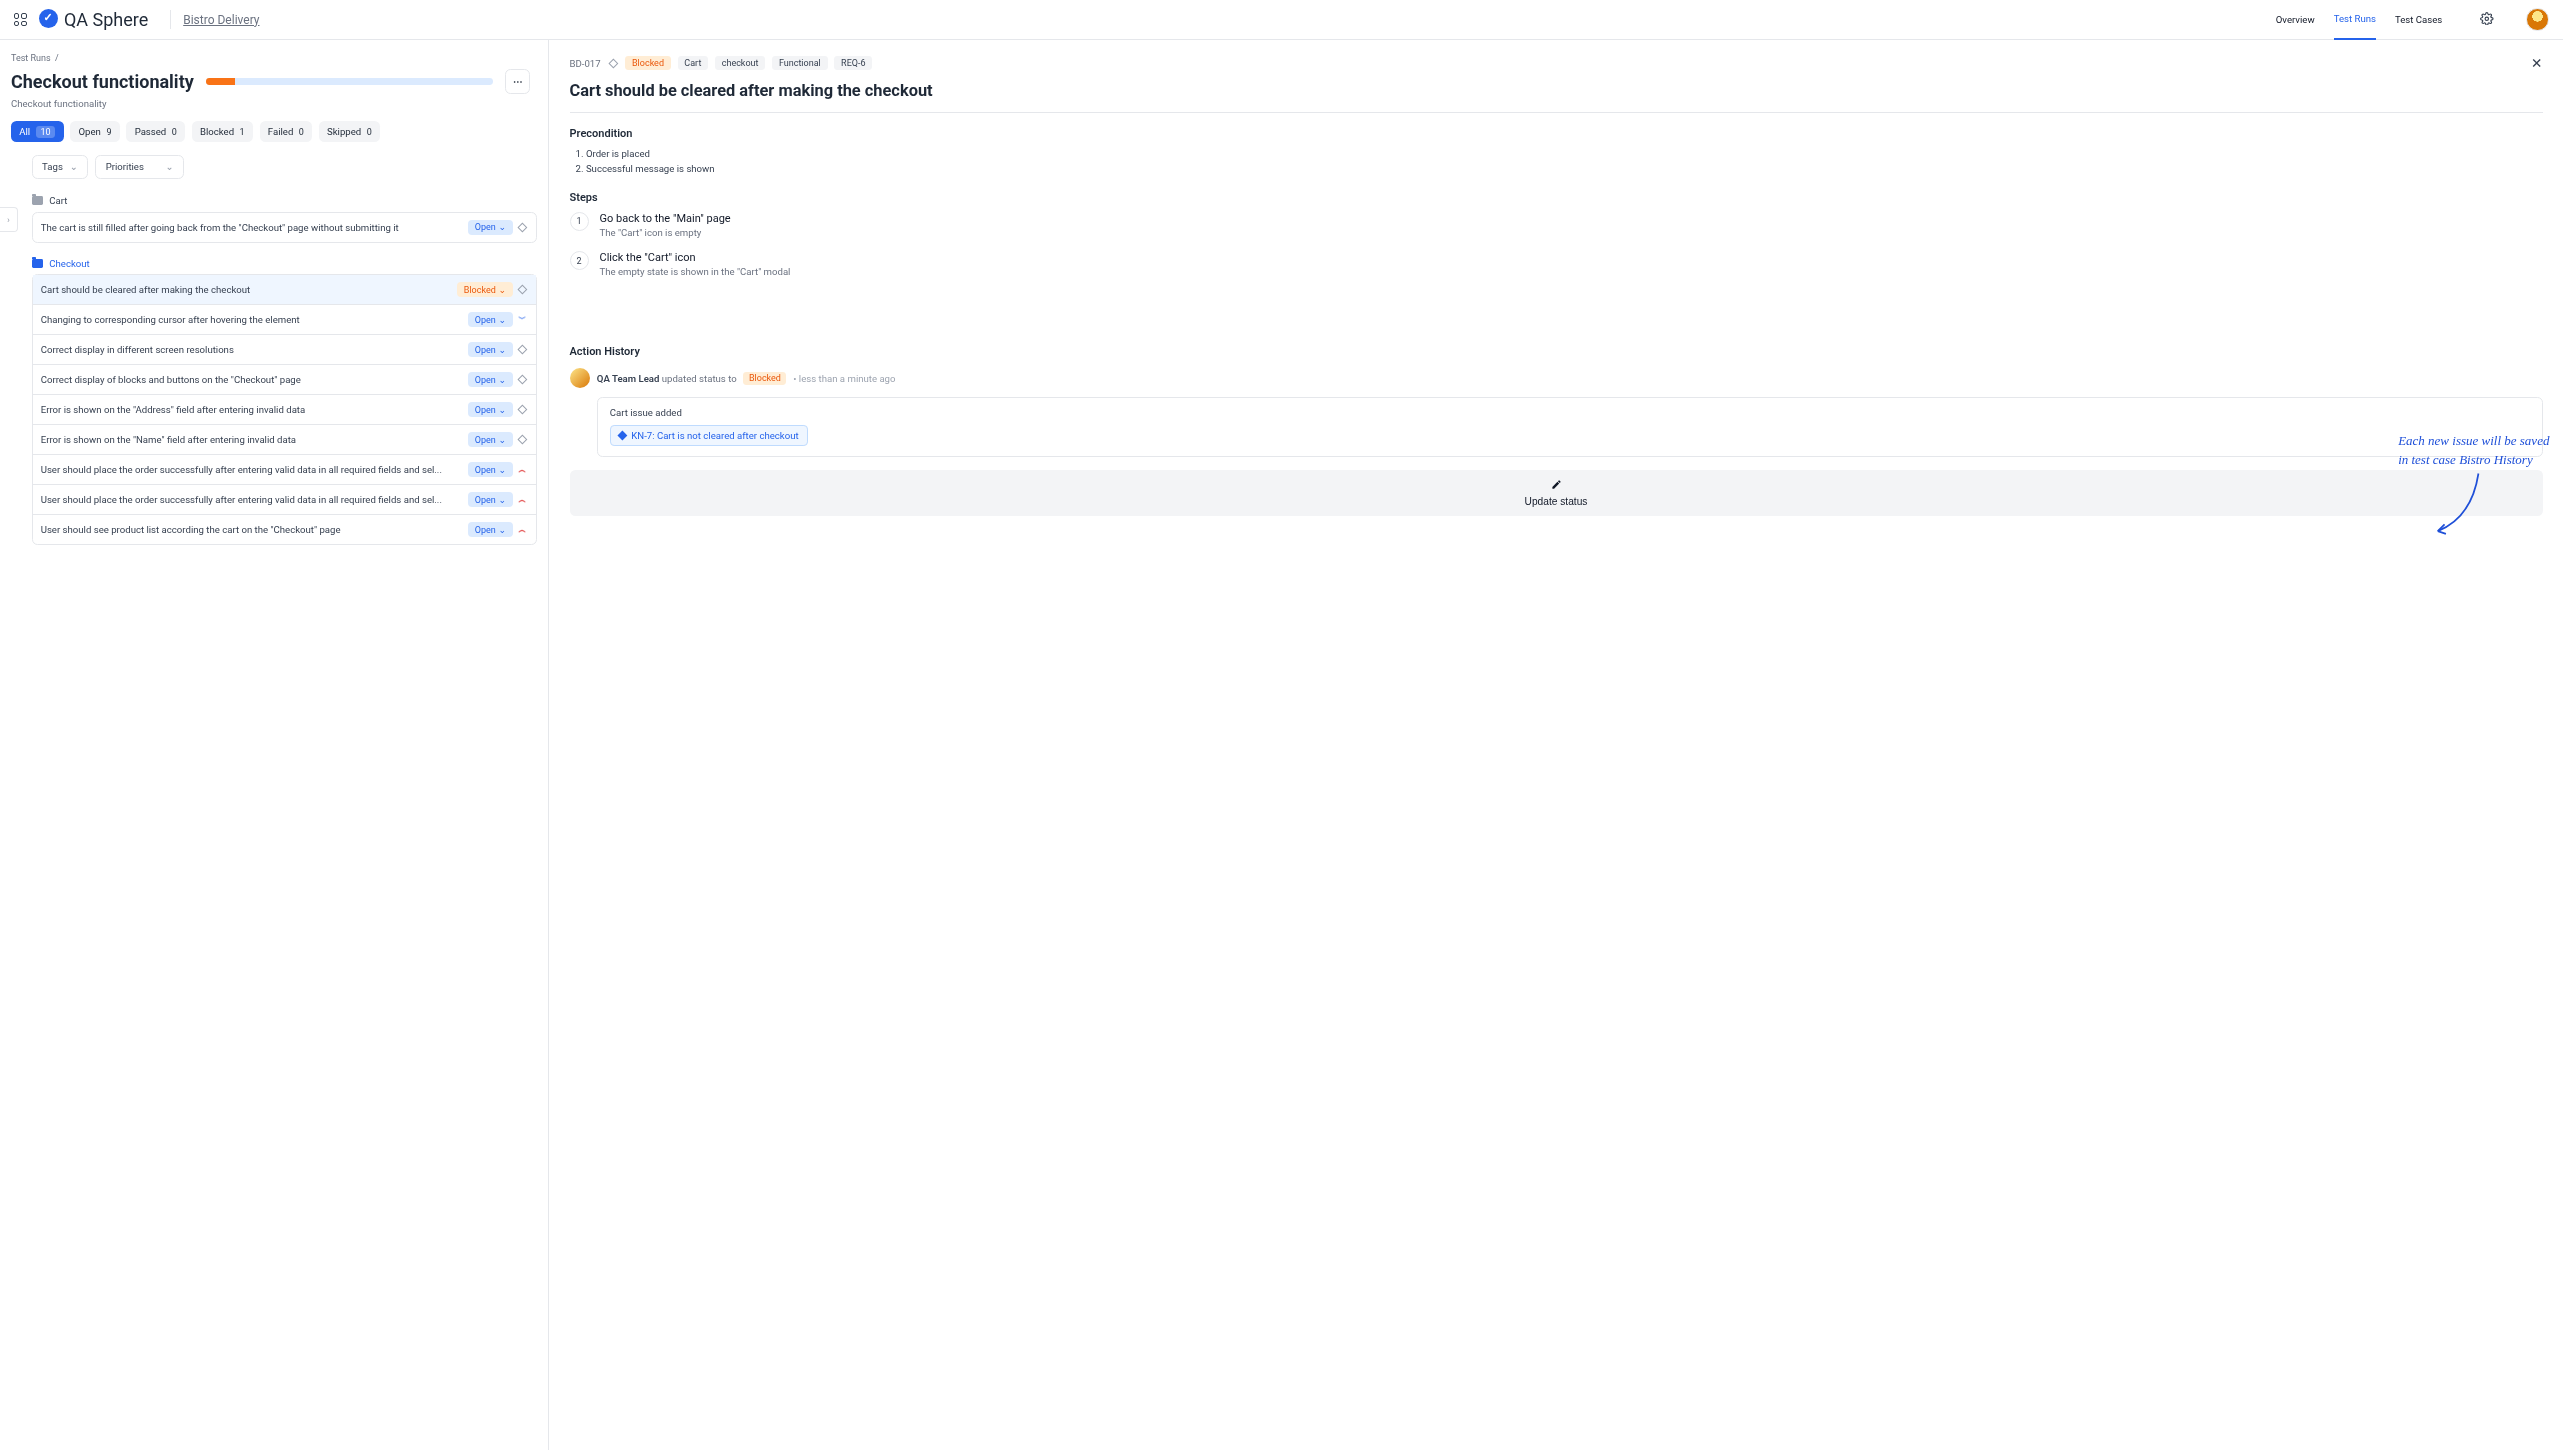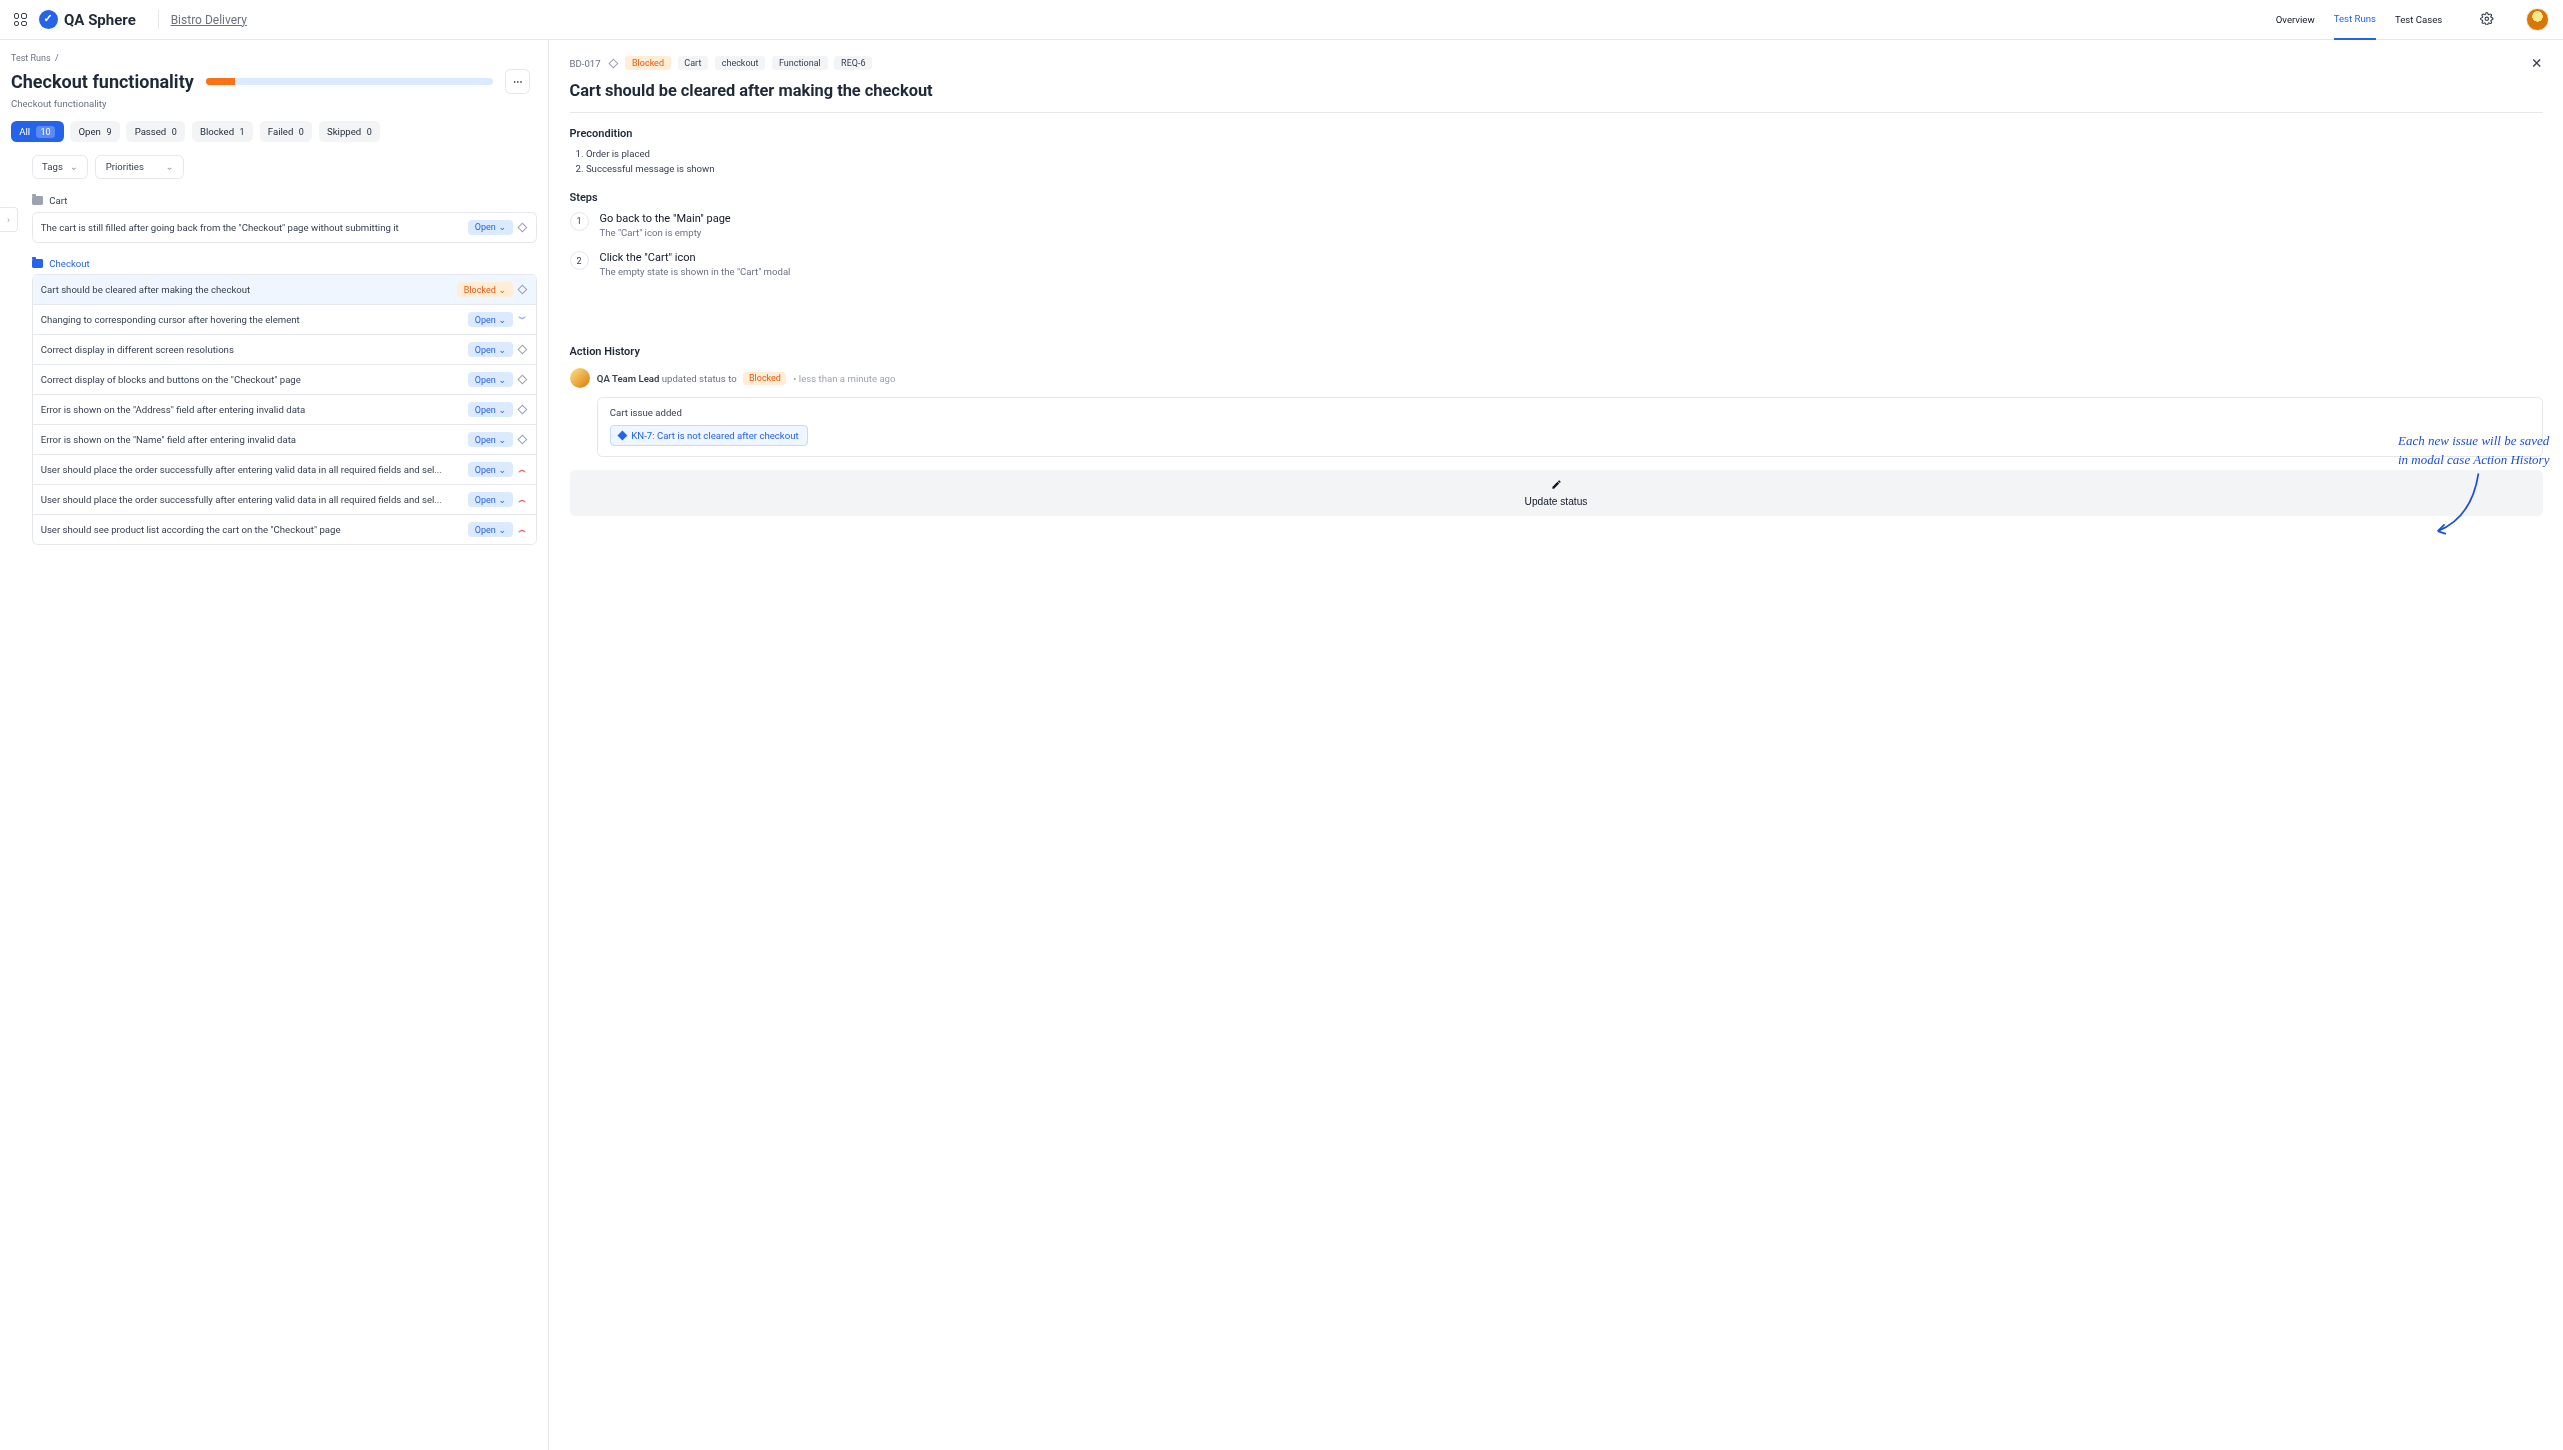--- a/index.html
+++ b/index.html
@@ -2,21 +2,21 @@
 <html style="font-size:11px"><head>
 <meta charset="utf-8">
 <style>
 * { box-sizing: border-box; margin: 0; padding: 0; }
 body { font-family: -apple-system, BlinkMacSystemFont, "Segoe UI", Roboto, sans-serif; font-size: 9.6px; color: #1f2937; background: #fff; }
 
 
 .header { display: flex; align-items: center; padding: 8.2px 13.6px; border-bottom: 0.7px solid #e5e7eb; }
 .apps-icon { width: 13.6px; height: 13.6px; display: grid; grid-template-columns: 1fr 1fr; gap: 2px; margin-right: 12.3px; cursor: pointer; }
 .apps-icon span { border: 1.4px solid #374151; border-radius: 2px; }
-.logo { display: flex; align-items: flex-end; font-weight: 700; font-size: 15px; margin-right: 9.6px; }
+.logo { display: flex; align-items: flex-start; font-weight: 400; font-size: 18px; margin-right: 9.6px; }
 .logo-mark { width: 19px; height: 19px; background: #2563eb; border-radius: 50%; margin-right: 5.5px; position: relative; }
 .logo-mark::after { content: "✓"; color: #fff; position: absolute; top: 1.4px; left: 4.1px; font-size: 11px; font-weight: bold; }
 .vdiv { width: 0.7px; height: 19px; background: #e5e7eb; margin: 0 12.3px; }
 .project-name { color: #6b7280; font-size: 12px; text-decoration: underline; }
 .nav { margin-left: auto; display: flex; gap: 19px; align-items: center; }
 .nav-item { color: #111827; text-decoration: none; padding-bottom: 13.6px; margin-bottom: -13.6px; }
 .nav-item.active { color: #2563eb; border-bottom: 2px solid #2563eb; }
 .gear { margin-left: 19px; cursor: pointer; color: #374151; }
 .avatar { width: 23px; height: 23px; border-radius: 50%; background: linear-gradient(135deg,#f59e0b,#d97706); margin-left: 13.6px; border: 1.4px solid #e5e7eb; background-image: radial-gradient(circle at 50% 35%, #fde68a 30%, #d97706 31%); }
 
@@ -330,21 +330,21 @@
       <button class="update-btn">
         <svg width="11" height="11" viewBox="0 0 24 24" fill="currentColor">
             <path d="M3 17.25V21h3.75L17.81 9.94l-3.75-3.75L3 17.25zM20.71 7.04a1 1 0 0 0 0-1.41l-2.34-2.34a1 1 0 0 0-1.41 0l-1.83 1.83 3.75 3.75 1.83-1.83z"></path>
           </svg>
         <span>Update status</span>
       </button>
     </div>
 
     <div class="annotation">
       <div>Each new issue will be saved</div>
-      <div>in modal case Action History</div>
+      <div>in test case Bistro History</div>
       <svg width="61" height="68" viewBox="0 0 90 100">
         <path d="M70 5 Q 60 70 10 90" stroke="#1e4fd8" stroke-width="2.5" fill="none"></path>
         <path d="M10 90 L 20 80 M10 90 L 22 94" stroke="#1e4fd8" stroke-width="2.5" fill="none"></path>
       </svg>
     </div>
   </div>
 </div>
 
 
 </body></html>

